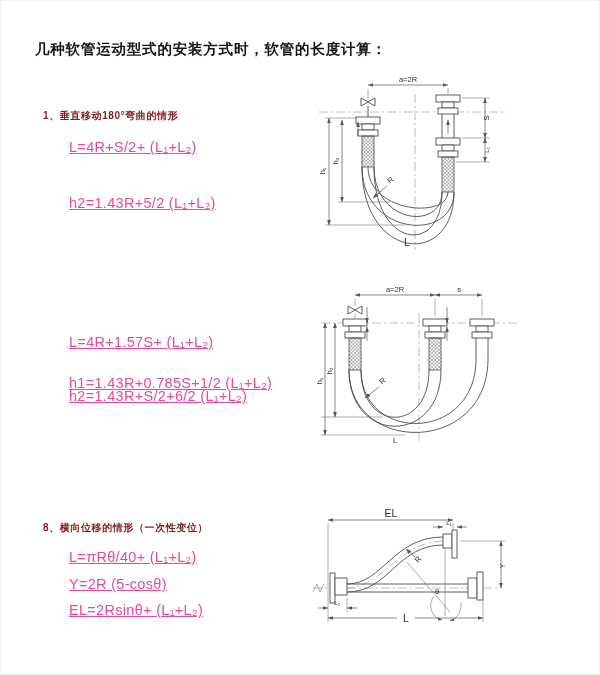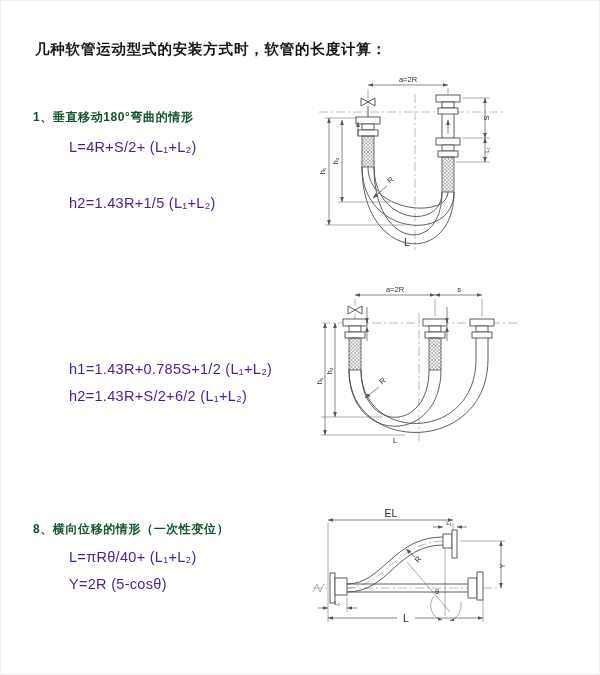--- a/index.html
+++ b/index.html
@@ -6,26 +6,26 @@
   .page {
     position:relative; width:600px; height:675px; background:#ffffff;
     font-family:"Liberation Sans", sans-serif; color:#111; overflow:hidden;
     box-shadow: inset 0 0 0 1px #f0f0f0;
   }
   .title {
     position:absolute; left:35px; top:24px;
     font-size:14.5px; font-weight:700; letter-spacing:0.8px; color:#151515;margin-top:16px;
   }
   .heading {
-    position:absolute; left:33px;
-    font-size:12px; font-weight:700; letter-spacing:0.6px; color:#14532d;
+    position:absolute; left:43px;
+    font-size:10px; font-weight:700; letter-spacing:0.6px; color:#7f1d1d;
   }
   .formula {
     position:absolute; left:69px;
-    font-size:14.5px; font-weight:500; letter-spacing:0.3px; color:#4c1d95;
+    font-size:14.5px; font-weight:500; letter-spacing:0.3px; color:#ec4899;text-decoration:underline;
   }
   .dwg { position:absolute; }
   .obj  { stroke:#4d4d4d; stroke-width:0.9; fill:none; }
   .objf { stroke:#4d4d4d; stroke-width:0.9; fill:#ffffff; }
   .braid{ stroke:#4d4d4d; stroke-width:0.8; fill:url(#p1); }
   .dim  { stroke:#555555; stroke-width:0.7; fill:none; }
   .thin { stroke:#6a6a6a; stroke-width:0.55; fill:none; }
   .cl   { stroke:#8a8a8a; stroke-width:0.55; fill:none; stroke-dasharray:9 3 2 3; }
   text.lbl   { font-size:7.5px; fill:#2c2c2c; font-family:"Liberation Sans",sans-serif; }
   text.lbl-sm{ font-size:6px;  fill:#2c2c2c; font-family:"Liberation Sans",sans-serif; }
@@ -33,28 +33,30 @@
 </style>
 </head>
 <body>
 
 <div class="page">
 
   <div class="title">几种软管运动型式的安装方式时，软管的长度计算：</div>
 
   <div class="heading" style="top:109px">1、垂直移动180°弯曲的情形</div>
   <div class="formula" style="top:139px">L=4R+S/2+ (L₁+L₂)</div>
-  <div class="formula" style="top:195px">h2=1.43R+1/5 (L₁+L₂)</div>
-
-  <div class="formula" style="top:361px">h1=1.43R+0.785S+1/2 (L₁+L₂)</div>
+  <div class="formula" style="top:195px">h2=1.43R+5/2 (L₁+L₂)</div>
+
+  <div class="formula" style="top:334px">L=4R+1.57S+ (L₁+L₂)</div>
+  <div class="formula" style="top:375px">h1=1.43R+0.785S+1/2 (L₁+L₂)</div>
   <div class="formula" style="top:388px">h2=1.43R+S/2+6/2 (L₁+L₂)</div>
 
   <div class="heading" style="top:521px">8、横向位移的情形（一次性变位）</div>
   <div class="formula" style="top:549px">L=πRθ/40+ (L₁+L₂)</div>
   <div class="formula" style="top:576px">Y=2R (5-cosθ)</div>
+  <div class="formula" style="top:602px">EL=2Rsinθ+ (L₁+L₂)</div>
 
   <svg class="dwg" style="left:305px; top:68px" width="210" height="190" viewBox="0 0 210 190">
     <defs>
       <marker id="ar1" viewBox="0 0 10 10" refX="9.5" refY="5" markerWidth="8" markerHeight="8" orient="auto-start-reverse">
         <path d="M0,1.5 L10,5 L0,8.5 Z" fill="#555"></path>
       </marker>
       <pattern id="p1" width="3.5" height="3.5" patternUnits="userSpaceOnUse">
         <path d="M0,0 L3.5,3.5 M3.5,0 L0,3.5" stroke="#6f6f6f" stroke-width="0.5"></path>
       </pattern>
     </defs>

